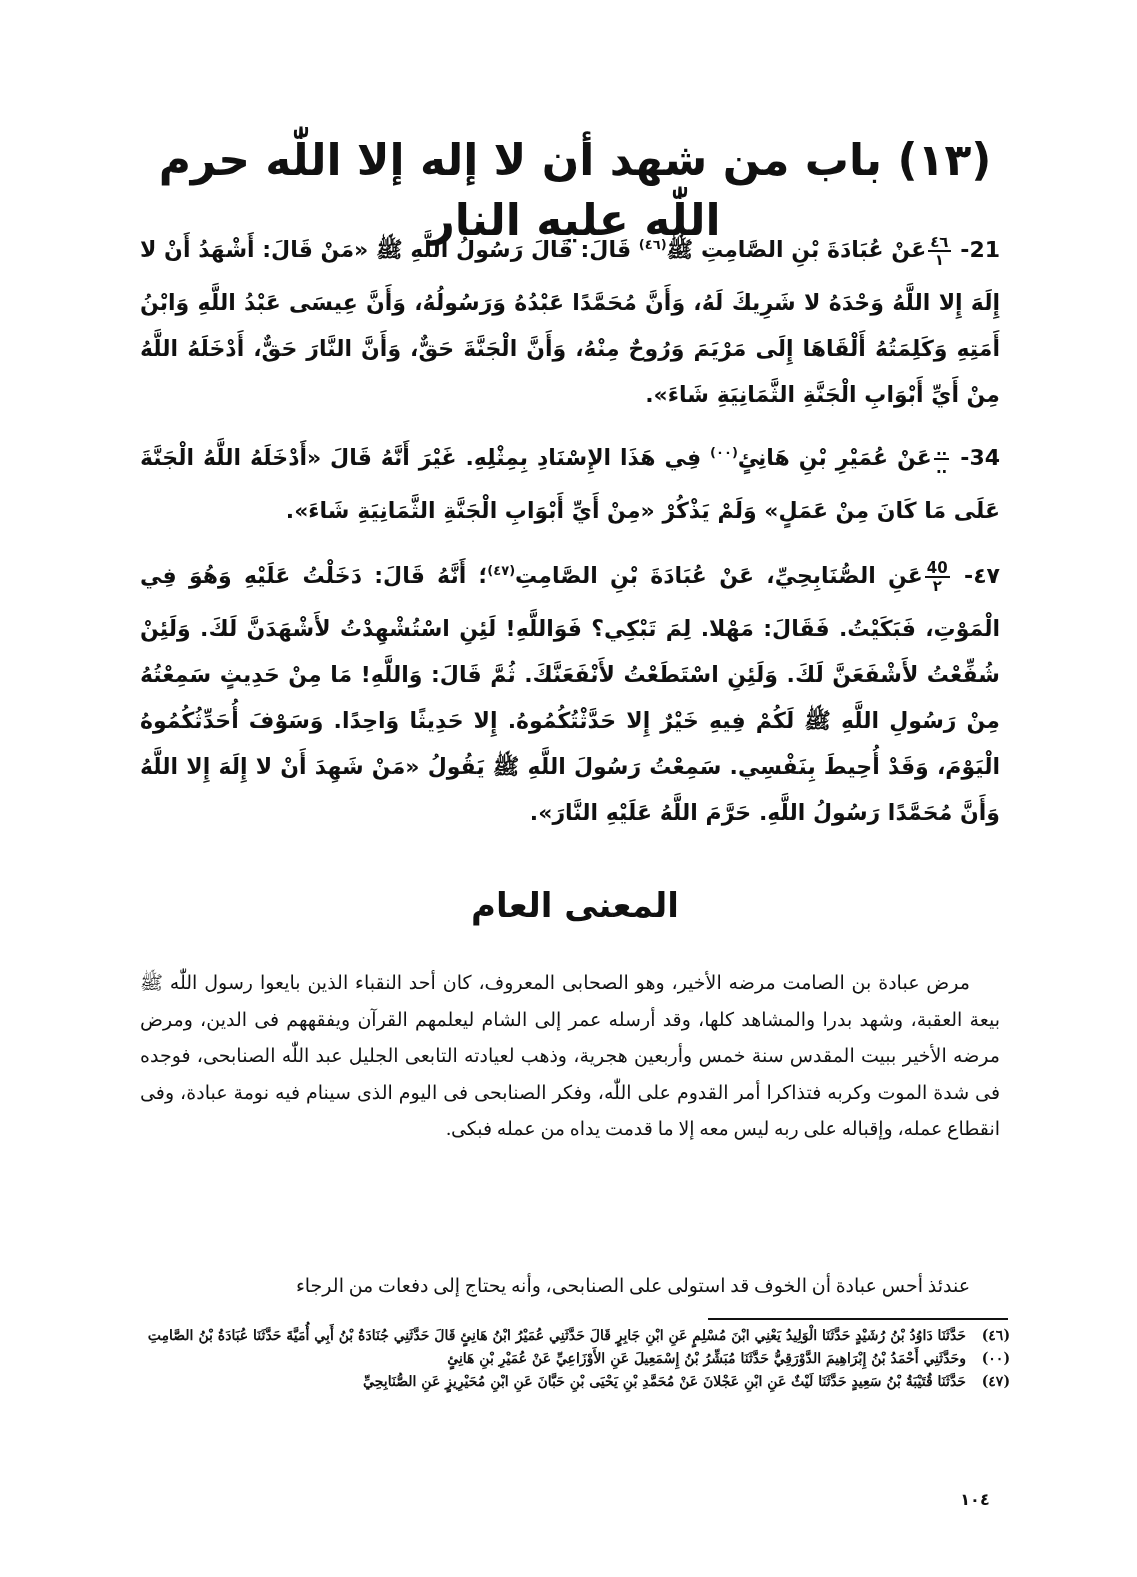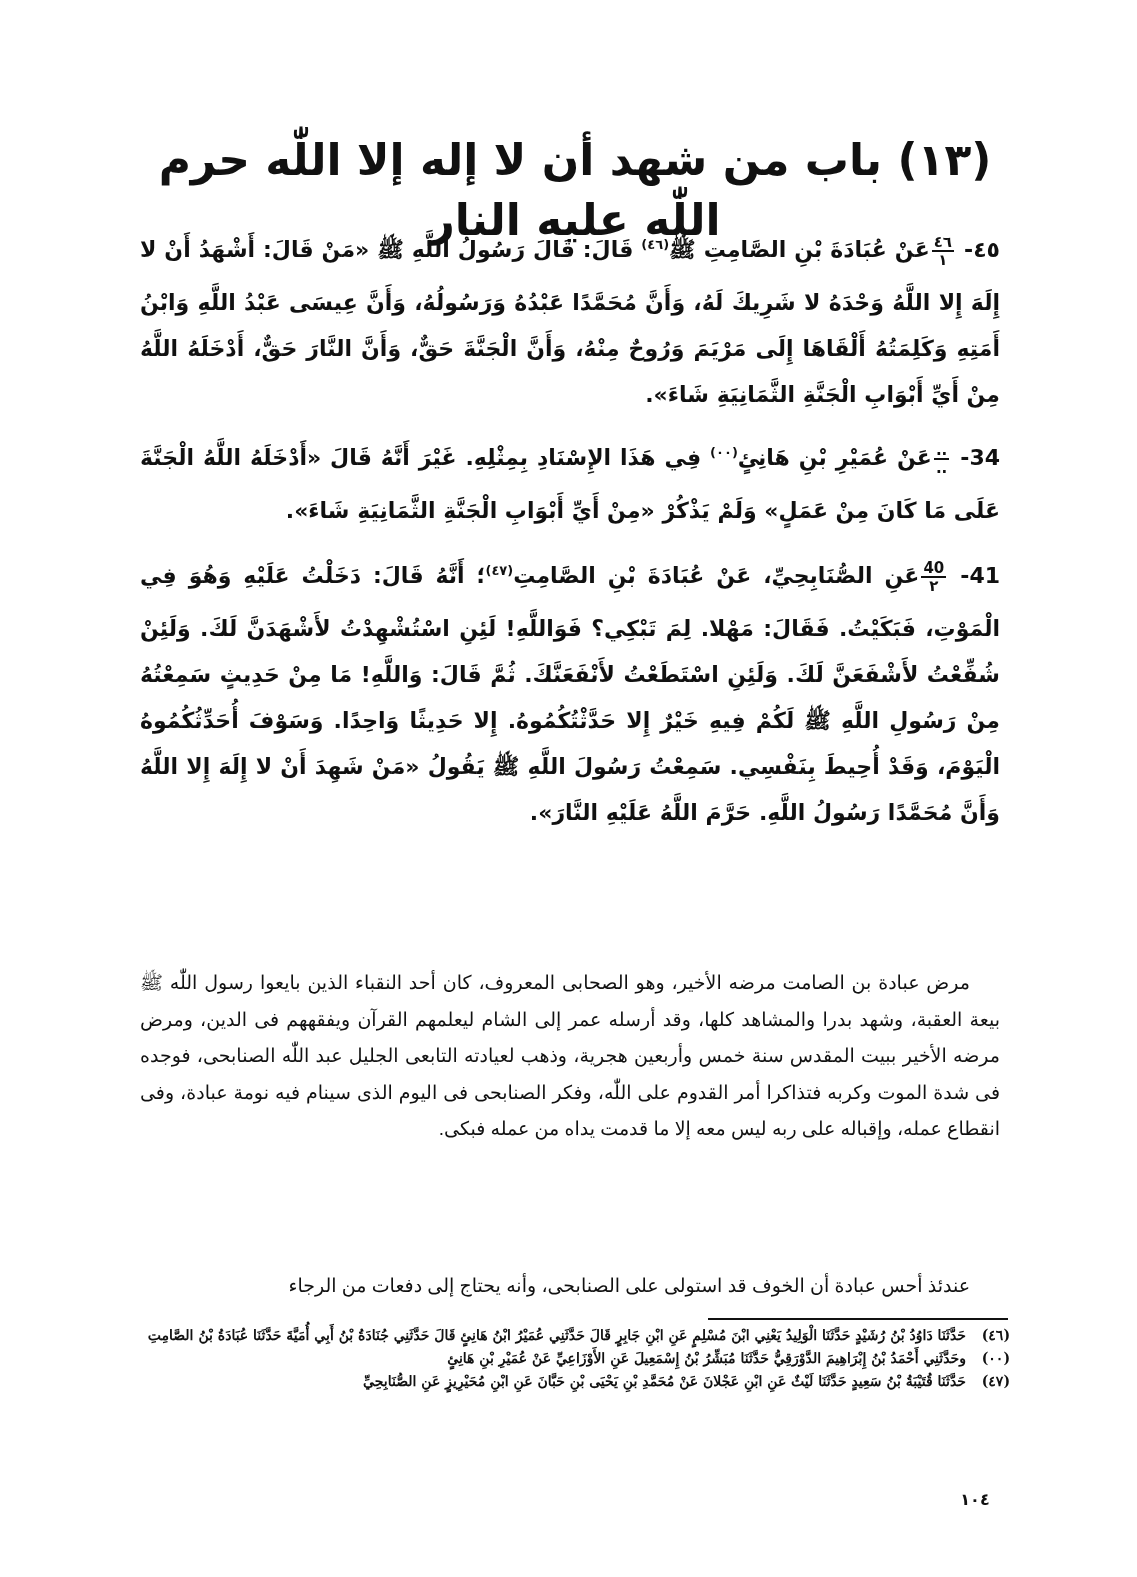--- a/index.html
+++ b/index.html
@@ -27,21 +27,21 @@
   #h45 { top: 222px; }
   #h46 { top: 430px; }
   #h47 { top: 548px; }
   .section-title {
     position: absolute; top: 875px; left: 150px; width: 850px;
     text-align: center; font-size: 34px; font-weight: bold; line-height: 60px;
   }
   .commentary {
     position: absolute; left: 140px; width: 860px;
     font-size: 19px; line-height: 36.5px; text-align: justify;
-    font-family: Liberation Sans, sans-serif;
+    font-family: Liberation Serif, serif;
   }
   .commentary p { margin: 0; text-indent: 30px; }
   #c1 { top: 965px; }
   #c2 { top: 1268px; }
   .fn-rule {
     position: absolute; left: 708px; top: 1318px; width: 300px; height: 0;
     border-top: 2px solid #111;
   }
   .footnotes {
     position: absolute; left: 140px; top: 1324px; width: 870px;
@@ -57,43 +57,44 @@
   }
 </style>
 </head>
 <body>
 
 <div class="page">
 
   <div class="chapter-title">(١٣) باب من شهد أن لا إله إلا اللّٰه حرم اللّٰه عليه النار</div>
 
   <div class="hadith" id="h45">
-    <span class="num">٤٥-</span>
+    <span class="num">21-</span>
     <span class="frac">
       <span class="top">٤٦</span>
       <span class="bot">١</span>
     </span><span>عَنْ عُبَادَةَ بْنِ الصَّامِتِ ﷺ</span><span class="fn-ref">(٤٦)</span><span> قَالَ: قَالَ رَسُولُ اللَّهِ ﷺ «مَنْ قَالَ: أَشْهَدُ أَنْ لا إِلَهَ إِلا اللَّهُ وَحْدَهُ لا شَرِيكَ لَهُ، وَأَنَّ مُحَمَّدًا عَبْدُهُ وَرَسُولُهُ، وَأَنَّ عِيسَى عَبْدُ اللَّهِ وَابْنُ أَمَتِهِ وَكَلِمَتُهُ أَلْقَاهَا إِلَى مَرْيَمَ وَرُوحٌ مِنْهُ، وَأَنَّ الْجَنَّةَ حَقٌّ، وَأَنَّ النَّارَ حَقٌّ، أَدْخَلَهُ اللَّهُ مِنْ أَيِّ أَبْوَابِ الْجَنَّةِ الثَّمَانِيَةِ شَاءَ».</span>
   </div>
 
   <div class="hadith" id="h46">
     <span class="num">34-</span>
     <span class="frac">
       <span class="top">..</span>
       <span class="bot">..</span>
     </span><span>عَنْ عُمَيْرِ بْنِ هَانِئٍ</span><span class="fn-ref">(٠٠)</span><span> فِي هَذَا الإِسْنَادِ بِمِثْلِهِ. غَيْرَ أَنَّهُ قَالَ «أَدْخَلَهُ اللَّهُ الْجَنَّةَ عَلَى مَا كَانَ مِنْ عَمَلٍ» وَلَمْ يَذْكُرْ «مِنْ أَيِّ أَبْوَابِ الْجَنَّةِ الثَّمَانِيَةِ شَاءَ».</span>
   </div>
 
   <div class="hadith" id="h47">
-    <span class="num">41-</span>
+    <span class="num">٤٧-</span>
     <span class="frac">
       <span class="top">40</span>
       <span class="bot">٢</span>
     </span><span>عَنِ الصُّنَابِحِيِّ، عَنْ عُبَادَةَ بْنِ الصَّامِتِ</span><span class="fn-ref">(٤٧)</span><span>؛ أَنَّهُ قَالَ: دَخَلْتُ عَلَيْهِ وَهُوَ فِي الْمَوْتِ، فَبَكَيْتُ. فَقَالَ: مَهْلا. لِمَ تَبْكِي؟ فَوَاللَّهِ! لَئِنِ اسْتُشْهِدْتُ لأَشْهَدَنَّ لَكَ. وَلَئِنْ شُفِّعْتُ لأَشْفَعَنَّ لَكَ. وَلَئِنِ اسْتَطَعْتُ لأَنْفَعَنَّكَ. ثُمَّ قَالَ: وَاللَّهِ! مَا مِنْ حَدِيثٍ سَمِعْتُهُ مِنْ رَسُولِ اللَّهِ ﷺ لَكُمْ فِيهِ خَيْرٌ إِلا حَدَّثْتُكُمُوهُ. إِلا حَدِيثًا وَاحِدًا. وَسَوْفَ أُحَدِّثُكُمُوهُ الْيَوْمَ، وَقَدْ أُحِيطَ بِنَفْسِي. سَمِعْتُ رَسُولَ اللَّهِ ﷺ يَقُولُ «مَنْ شَهِدَ أَنْ لا إِلَهَ إِلا اللَّهُ وَأَنَّ مُحَمَّدًا رَسُولُ اللَّهِ. حَرَّمَ اللَّهُ عَلَيْهِ النَّارَ».</span>
   </div>
 
+  <div class="section-title">المعنى العام</div>
 
   <div class="commentary" id="c1">
     <p>مرض عبادة بن الصامت مرضه الأخير، وهو الصحابى المعروف، كان أحد النقباء الذين بايعوا رسول اللّٰه ﷺ بيعة العقبة، وشهد بدرا والمشاهد كلها، وقد أرسله عمر إلى الشام ليعلمهم القرآن ويفقههم فى الدين، ومرض مرضه الأخير ببيت المقدس سنة خمس وأربعين هجرية، وذهب لعيادته التابعى الجليل عبد اللّٰه الصنابحى، فوجده فى شدة الموت وكربه فتذاكرا أمر القدوم على اللّٰه، وفكر الصنابحى فى اليوم الذى سينام فيه نومة عبادة، وفى انقطاع عمله، وإقباله على ربه ليس معه إلا ما قدمت يداه من عمله فبكى.</p>
   </div>
 
   <div class="commentary" id="c2">
     <p>عندئذ أحس عبادة أن الخوف قد استولى على الصنابحى، وأنه يحتاج إلى دفعات من الرجاء</p>
   </div>
 
   <div class="fn-rule"></div>

